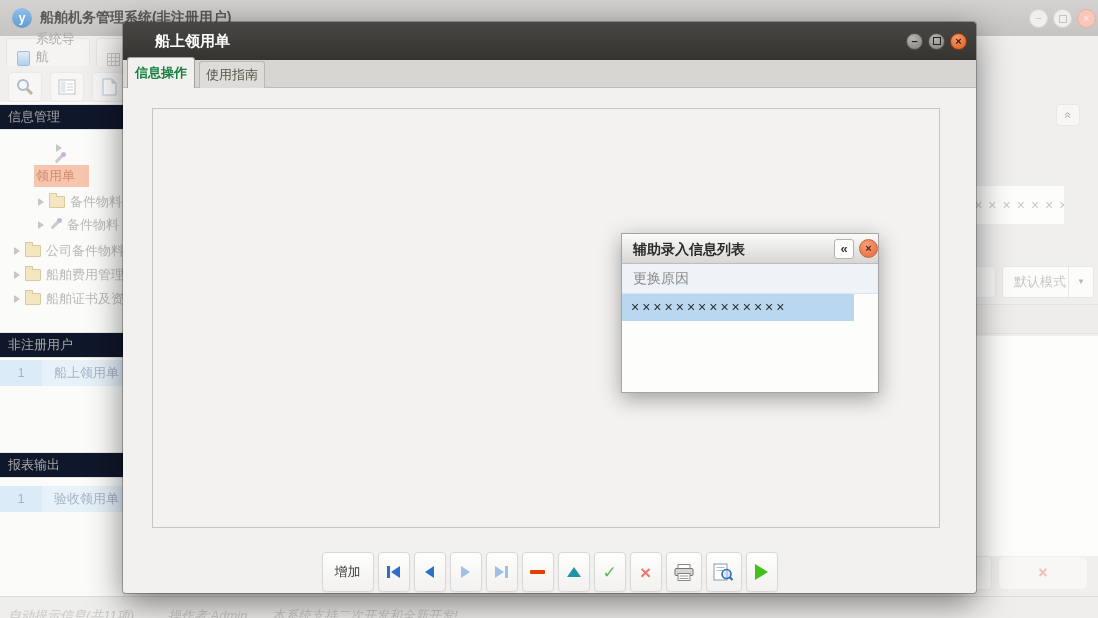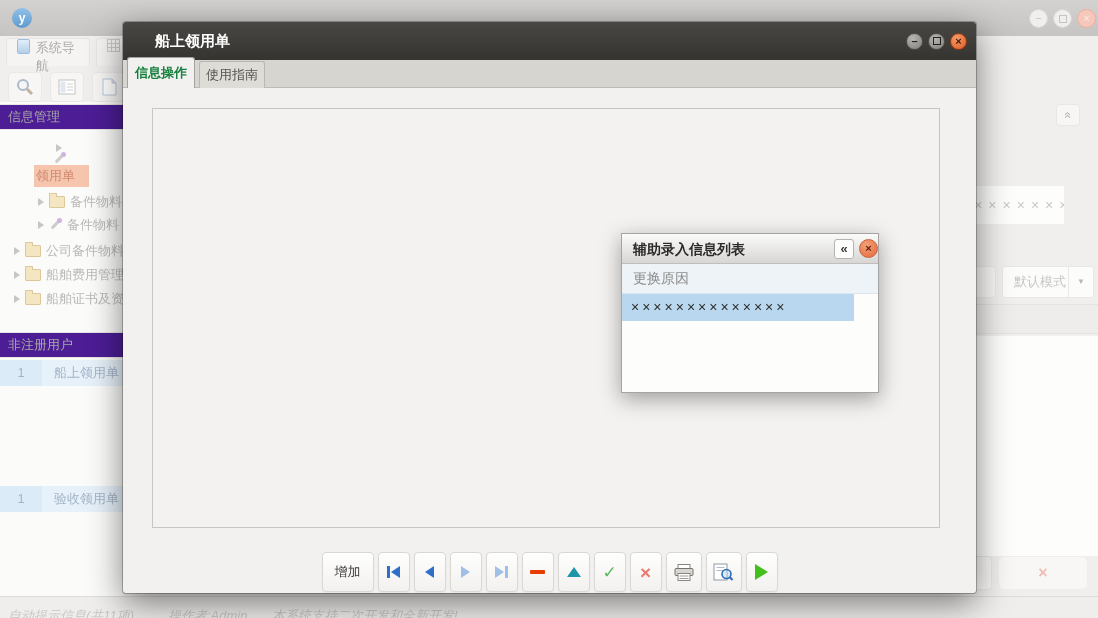--- a/index.html
+++ b/index.html
@@ -8,29 +8,29 @@
   .abs{position:absolute;}
 
   
   .topbar{left:0;top:0;width:1098px;height:36px;background:linear-gradient(#d3d2d0,#c5c4c2);}
   .logo{left:12px;top:8px;width:20px;height:20px;border-radius:50%;background:linear-gradient(#8fc0e8,#5f9bd0);color:#fff;font-size:12px;font-weight:bold;text-align:center;line-height:20px;}
   .app-title{left:40px;top:9px;font-size:14px;font-weight:bold;color:#5a5954;}
   .winbtn{width:19px;height:19px;border-radius:50%;top:9px;background:#f0efed;border:1px solid #d9d8d6;box-sizing:border-box;color:#c4c3c1;font-size:10px;text-align:center;line-height:16px;}
   .winbtn.close-pale{background:#f6c8bb;border-color:#efae9e;color:#fcefe9;font-size:11px;}
   .winbtn .sq{display:inline-block;width:6px;height:6px;border:1px solid #c4c3c1;margin-top:5px;}
 
-  .bgtab{top:38px;height:28px;background:#f5f4f2;border:1px solid #e6e5e3;border-bottom:none;border-radius:4px 4px 0 0;box-sizing:border-box;display:flex;align-items:flex-start;gap:6px;padding:0 10px;}
+  .bgtab{top:38px;height:28px;background:#f5f4f2;border:1px solid #e6e5e3;border-bottom:none;border-radius:4px 4px 0 0;box-sizing:border-box;display:flex;align-items:flex-end;gap:6px;padding:0 10px;}
   .bgtab .bluesq{width:13px;height:13px;border:1px solid #9ebdda;border-radius:2px;background:linear-gradient(#e2eef9,#b3cfe8);}
   .bgtab .gridic{width:13px;height:13px;background-image:repeating-linear-gradient(0deg,#cac9c7 0 1px,transparent 1px 4px),repeating-linear-gradient(90deg,#cac9c7 0 1px,transparent 1px 4px);}
   .bgtab span.lbl{font-size:13px;color:#adacaa;}
 
   .bgtool{top:72px;width:34px;height:30px;background:#f7f6f4;border:1px solid #eae9e7;border-radius:4px;box-sizing:border-box;display:flex;align-items:center;justify-content:center;}
 
   .side-bg{left:0;top:102px;width:123px;height:494px;background:#fbfbfa;}
-  .side-hdr{left:0;width:123px;height:26px;background:#4c1d95;border-top:1px solid #e7e6e4;border-bottom:1px solid #e7e6e4;box-sizing:border-box;font-size:13px;color:#a8a7a5;line-height:24px;padding-left:8px;}
+  .side-hdr{left:0;width:123px;height:26px;background:#0f172a;border-top:1px solid #e7e6e4;border-bottom:1px solid #e7e6e4;box-sizing:border-box;font-size:13px;color:#a8a7a5;line-height:24px;padding-left:8px;}
   .trow{left:0;width:123px;height:23px;display:flex;align-items:center;}
   .arr{width:0;height:0;border-top:4px solid transparent;border-bottom:4px solid transparent;border-left:6px solid #c7c6c4;margin-right:5px;}
   .folder-ic{position:relative;width:14px;height:10px;background:#f3e6c0;border:1px solid #dbc99c;border-radius:1px;margin-right:5px;flex:none;}
   .folder-ic::before{content:"";position:absolute;left:-1px;top:-4px;width:6px;height:3px;background:#f3e6c0;border:1px solid #dbc99c;border-bottom:none;border-radius:1px 1px 0 0;}
   .tool-ic{position:relative;width:13px;height:13px;margin-right:5px;flex:none;}
   .tool-ic::before{content:"";position:absolute;left:1px;top:5px;width:11px;height:3px;background:#cdccca;border-radius:2px;transform:rotate(-45deg);}
   .tool-ic::after{content:"";position:absolute;right:0;top:0;width:5px;height:5px;border-radius:50%;background:#cfb2e2;}
   .tlabel{font-size:13px;color:#bbbab8;white-space:nowrap;}
   .tlabel.sel{background:#f6c5ae;color:#d08a70;padding:2px 14px 2px 2px;}
   .lrow{left:0;width:123px;height:26px;display:flex;font-size:13px;}
@@ -89,20 +89,21 @@
   .p-colhdr{left:0;top:30px;width:100%;height:30px;background:#eef3f8;border-bottom:1px solid #dde6ee;box-sizing:border-box;font-size:14px;color:#8b8b89;line-height:29px;padding-left:11px;}
   .p-row{left:0;top:60px;width:232px;height:27px;background:#b9d8ef;font-size:14px;color:#2d2d2b;letter-spacing:3px;line-height:27px;padding-left:9px;box-sizing:border-box;white-space:nowrap;overflow:hidden;}
 </style>
 </head>
 <body>
 
 <div id="screen">
 
   <div class="abs topbar"></div>
   <div class="abs logo">y</div>
+  <div class="abs app-title">船舶机务管理系统(非注册用户)</div>
   <div class="abs winbtn" style="left:1029px;">–</div>
   <div class="abs winbtn" style="left:1053px;"><span class="sq"></span></div>
   <div class="abs winbtn close-pale" style="left:1077px;">×</div>
 
   <div class="abs bgtab" style="left:6px;width:84px;">
     <span class="bluesq"></span>
     <span class="lbl">系统导航</span>
   </div>
   <div class="abs bgtab" style="left:96px;width:44px;">
     <span class="gridic"></span>
@@ -168,20 +169,21 @@
       <span class="arr"></span>
     <span class="folder-ic"></span>
     <span class="tlabel">船舶证书及资</span>
   </div>
 
   <div class="abs side-hdr" style="top:332px;">非注册用户</div>
   <div class="abs lrow" style="top:360px;">
     <span class="num">1</span>
     <span class="lab">船上领用单</span>
   </div>
+  <div class="abs side-hdr" style="top:452px;">报表输出</div>
   <div class="abs lrow" style="top:486px;">
     <span class="num">1</span>
     <span class="lab">验收领用单</span>
   </div>
 
   <div class="abs chev-btn"><span class="rot">«</span></div>
   <div class="abs xrow-bg">××××××××</div>
   <div class="abs part-btn" style="left:950px;top:266px;width:46px;height:32px;"></div>
   <div class="abs mode-dd">
     <span class="val">默认模式</span>

